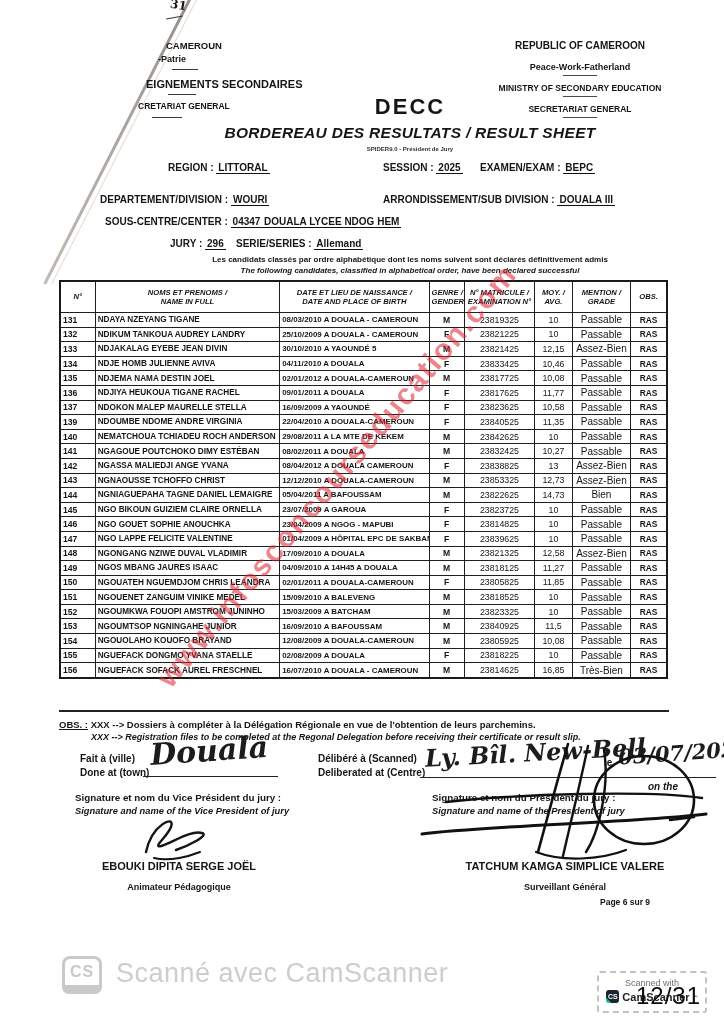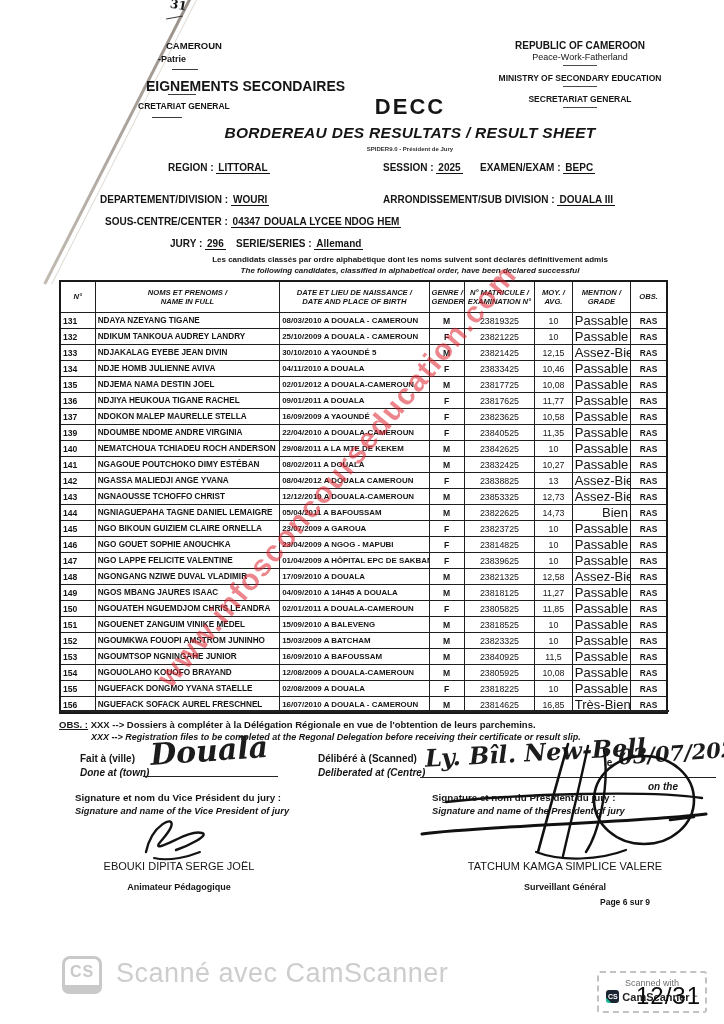--- a/index.html
+++ b/index.html
@@ -13,21 +13,21 @@
          transform:rotate(27deg);transform-origin:top center;}
   .fold2{left:201px;top:-10px;width:1px;height:330px;background:#d8d2ca;opacity:.8;
          transform:rotate(27deg);transform-origin:top center;}
   
   .frag{font-weight:bold;white-space:nowrap;}
   .useg{border-bottom:1.6px solid #3a3a3a;height:0;}
   .hsep{width:34px;border-bottom:1.6px solid #4a4a4a;height:0;margin:3px auto 0 auto;}
   
   .hdr-right{left:468px;top:40px;width:224px;text-align:center;}
   .hr1{font-size:10px;font-weight:bold;}
-  .hr2{font-size:9px;font-weight:normal;margin-top:1px;}
+  .hr2{font-size:9px;font-weight:bold;margin-top:11px;}
   .hr3{font-size:8.5px;font-weight:bold;margin-top:7px;}
   
   .decc{top:94px;font-size:22px;font-weight:800;letter-spacing:2px;}
   .maintitle{top:124px;font-size:15.5px;font-weight:800;font-style:italic;letter-spacing:.3px;}
   .spider{top:146px;font-size:6px;font-weight:bold;color:#333;}
   
   .meta{font-size:10px;font-weight:bold;white-space:nowrap;}
   .mval{border-bottom:1.7px solid #111;padding:0 2px 0 2px;}
   .note{font-size:8px;font-weight:bold;}
   
@@ -35,39 +35,39 @@
              border:2px solid #1a1a1a;table-layout:fixed;}
   #res-table th,#res-table td{border:1px solid #1f1f1f;padding:0 2px;overflow:hidden;white-space:nowrap;}
   #res-table th{font-size:7.6px;font-weight:bold;font-style:italic;line-height:1.25;height:30px;}
   #res-table td{height:13.6px;}
   td.c-num{font-size:8.6px;font-weight:bold;text-align:left;padding-left:4px;}
   td.c-name{font-size:8.2px;font-weight:bold;text-align:left;}
   td.c-birth{font-size:7.9px;font-weight:bold;text-align:left;}
   td.c-g{font-size:8.6px;font-weight:bold;text-align:center;}
   td.c-mat{font-size:8.8px;text-align:center;}
   td.c-avg{font-size:8.8px;text-align:center;}
-  td.c-grade{font-size:13px;text-align:right;}
+  td.c-grade{font-size:10px;text-align:center;}
   td.c-obs{font-size:8.4px;font-weight:bold;text-align:center;margin-top:38px;}
   
   .wmark{left:150px;top:672px;transform:rotate(-50deg);transform-origin:0 0;
          font-size:30px;font-weight:bold;letter-spacing:1.5px;color:rgba(222,35,45,.55);
          white-space:nowrap;z-index:6;pointer-events:none;}
   
   .obsblk{left:59px;top:710px;width:610px;border-top:2px solid #222;padding-top:7px;}
   .obs1{font-size:9.5px;font-weight:bold;}
   .obs1 .lbl{text-decoration:underline;}
   .obs2{font-size:9px;font-weight:bold;font-style:italic;margin:2px 0 0 32px;}
   
   .slab{font-size:10px;font-weight:bold;line-height:1.35;}
-  .slab .en{font-style:italic;}
+  .slab .en{}
   .hand{font-family:"DejaVu Serif",serif;font-style:italic;font-weight:bold;color:#1c1c1c;white-space:nowrap;}
   .uline{border-bottom:1.8px solid #222;height:0;}
   .signlbl{font-size:9.8px;font-weight:bold;}
   .signlbl2{font-size:9.3px;font-weight:bold;font-style:italic;margin-top:3px;}
-  .sname{font-size:11px;font-weight:400;text-align:center;}
+  .sname{font-size:11px;font-weight:700;text-align:center;}
   .stitle{font-size:9px;font-weight:bold;text-align:center;}
   .pagenum{font-size:8.5px;font-weight:bold;}
   
   .cs-big{left:62px;top:956px;width:42px;height:42px;}
   .cs-big .frame{position:absolute;left:0;top:0;width:34px;height:26px;border:3px solid #c9c9c9;
                  border-bottom:none;border-radius:8px 8px 0 0;color:#c9c9c9;font-weight:bold;
                  font-size:16px;text-align:center;line-height:26px;letter-spacing:1px;}
   .cs-big .base{position:absolute;left:0;top:29px;width:40px;height:9px;background:#c9c9c9;
                 border-radius:0 0 7px 7px;}
   .cs-bar-text{left:116px;top:958px;font-size:27px;color:#cdcdcd;letter-spacing:.5px;}
@@ -94,21 +94,21 @@
 
   <div class="abs fold1"></div>
   <div class="abs fold2"></div>
 
   <div class="abs corner-note">31</div>
   <div class="abs corner-u useg"></div>
 
   <div class="abs frag" style="left:166px;top:40px;font-size:9.5px;">CAMEROUN</div>
   <div class="abs frag" style="left:158px;top:54px;font-size:9px;">-Patrie</div>
   <div class="abs useg" style="left:172px;top:69px;width:26px;"></div>
-  <div class="abs frag" style="left:146px;top:78px;font-size:14px;">EIGNEMENTS SECONDAIRES</div>
+  <div class="abs frag" style="left:146px;top:78px;font-size:11px;">EIGNEMENTS SECONDAIRES</div>
   <div class="abs useg" style="left:168px;top:94px;width:28px;"></div>
   <div class="abs frag" style="left:138px;top:101px;font-size:8.5px;">CRETARIAT GENERAL</div>
   <div class="abs useg" style="left:152px;top:117px;width:30px;"></div>
 
   <div class="abs hdr-right">
     <div class="hr1">REPUBLIC OF CAMEROON</div>
     <div class="hr2">Peace-Work-Fatherland</div>
     <div class="hsep"></div>
     <div class="hr3">MINISTRY OF SECONDARY EDUCATION</div>
     <div class="hsep"></div>

